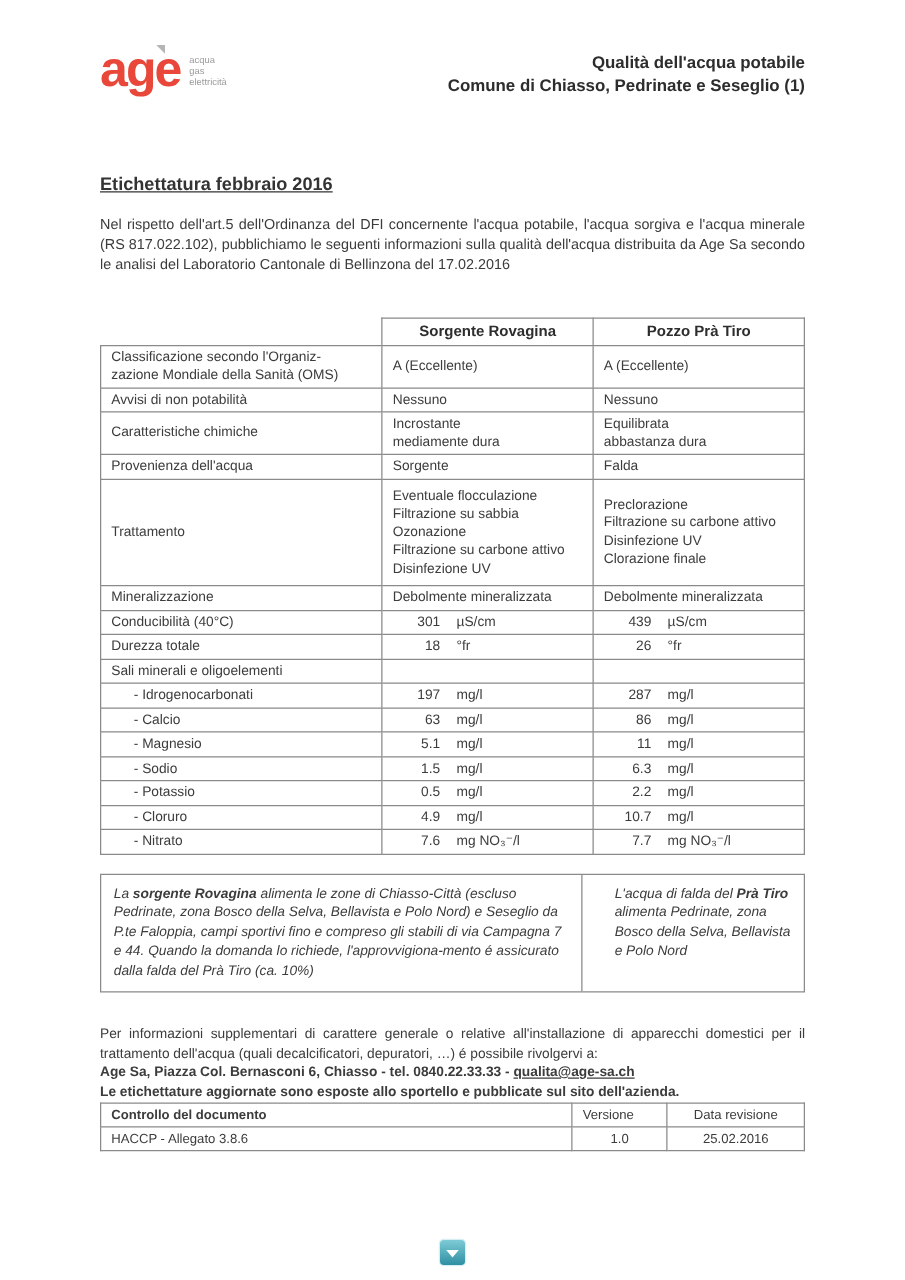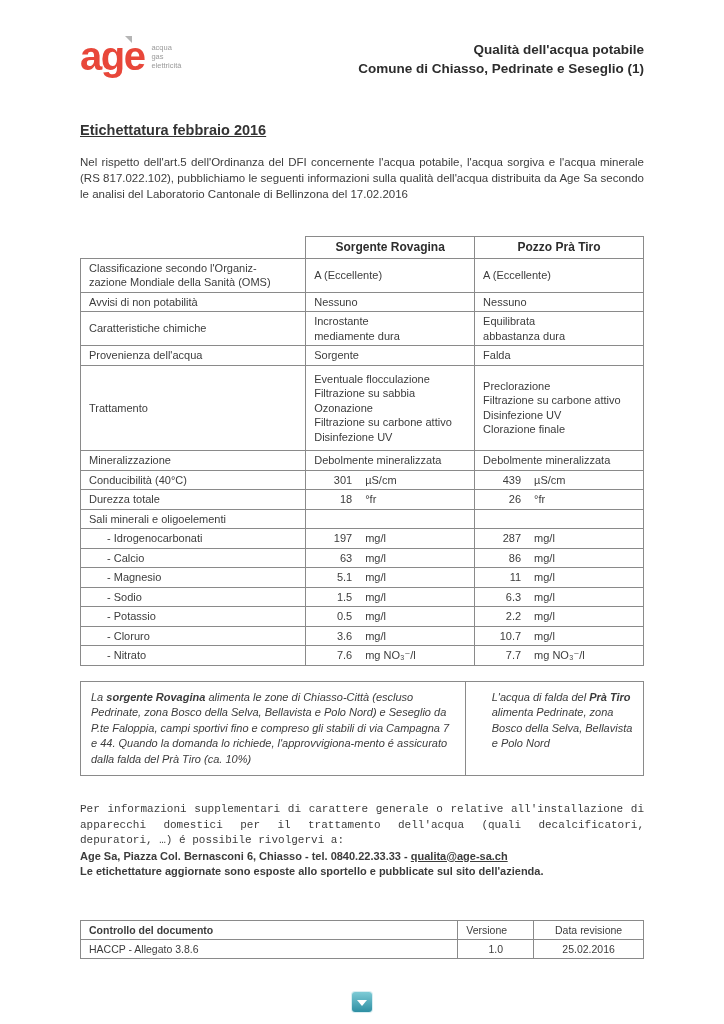--- a/index.html
+++ b/index.html
@@ -8,46 +8,46 @@
   .page { width:724px; height:1024px; padding:40px 80px 0; position:relative; overflow:hidden; background:#fff; }
 
   .header { display:flex; justify-content:space-between; align-items:flex-start; }
   .logo { position:relative; display:flex; align-items:flex-start; }
   .logo-word { font-size:40px; font-weight:bold; color:#e8473a; line-height:0.82; letter-spacing:-1.5px; }
   .logo-accent { position:absolute; top:-4px; left:45px; width:0; height:0;
                  border-left:7px solid transparent; border-top:7px solid #b5b5b5; }
   .logo-tag { margin:3px 0 0 7px; font-size:7.5px; color:#9b9b9b; line-height:9px; }
   .title { text-align:right; font-size:13.5px; font-weight:bold; color:#2d2d2d; line-height:19px; }
 
-  .section-title { margin-top:44px; font-size:14.5px; font-weight:bold; text-decoration:underline; color:#333; }
+  .section-title { margin-top:62px; font-size:14.5px; font-weight:bold; text-decoration:underline; color:#333; }
   .intro { margin-top:16px; font-size:11.5px; line-height:16px; text-align:justify; }
 
   .main-table { margin-top:34px; width:100%; border-collapse:collapse; font-size:11px; }
   .main-table td, .main-table th { border:1px solid #8a8a8a; padding:2px 8px; vertical-align:middle; line-height:14.5px; text-align:left; }
   .main-table .corner { border:none; background:#fff; }
   .main-table th.colh { font-size:12px; text-align:center; font-weight:bold; padding:3px 8px; color:#2d2d2d; }
   .c-label { width:40%; } .c-val { width:30%; }
   .sub { padding-left:26px !important; }
   .ml { white-space:pre-line; }
   .row-tall td { padding-top:6px; padding-bottom:6px; }
   .num { display:inline-block; width:38px; text-align:right; }
   .unit { display:inline-block; margin-left:13px; }
 
   .note-box { margin-top:15px; border:1px solid #8a8a8a; display:flex; font-size:11px; font-style:italic; line-height:15.5px;gap:16px; }
   .note-left { width:70.5%; padding:8px 12px 8px 10px; border-right:1px solid #8a8a8a; }
   .note-right { width:29.5%; padding:8px 10px; }
   .b { font-weight:bold; }
 
   .footer { margin-top:26px; font-size:11px; line-height:15.5px; }
-  .footer .info { text-align:justify;font-family:Liberation Mono, monospace; }
+  .footer .info { text-align:justify; }
   .contact { font-weight:bold; }
   .email-link { font-weight:bold; text-decoration:underline; color:inherit; cursor:pointer; }
   .footer-note { font-weight:bold; }
 
-  .doc-table { margin-top:40px; width:100%; border-collapse:collapse; font-size:10.5px; }
+  .doc-table { width:100%; border-collapse:collapse; font-size:10.5px; }
   .doc-table td { border:1px solid #8a8a8a; padding:2px 8px; line-height:14px; }
   .doc-c1 { width:67%; } .doc-c2 { width:13.5%; } .doc-c3 { width:19.5%; }
   .tc { text-align:center; }
   .doc-h1 { font-weight:bold; }
 
   .scroll-icon { position:absolute; left:50%; bottom:12px; transform:translateX(-50%);
                  width:20px; height:20px; border-radius:3px;
                  background:linear-gradient(180deg,#7ecbd6,#2e8fa3);
                  display:flex; align-items:center; justify-content:center; box-shadow:0 0 0 1px #d9eef2; }
   .scroll-icon .chev { width:0; height:0; border-left:5px solid transparent; border-right:5px solid transparent; border-top:6px solid #fff; margin-top:1px; }
@@ -164,21 +164,21 @@
       <td><span class="num">1.5</span><span class="unit">mg/l</span></td>
       <td><span class="num">6.3</span><span class="unit">mg/l</span></td>
     </tr>
     <tr>
       <td class="sub">- Potassio</td>
       <td><span class="num">0.5</span><span class="unit">mg/l</span></td>
       <td><span class="num">2.2</span><span class="unit">mg/l</span></td>
     </tr>
     <tr>
       <td class="sub">- Cloruro</td>
-      <td><span class="num">3.6</span><span class="unit">mg/l</span></td>
+      <td><span class="num">4.9</span><span class="unit">mg/l</span></td>
       <td><span class="num">10.7</span><span class="unit">mg/l</span></td>
     </tr>
     <tr>
       <td class="sub">- Nitrato</td>
       <td><span class="num">7.6</span><span class="unit">mg NO₃⁻/l</span></td>
       <td><span class="num">7.7</span><span class="unit">mg NO₃⁻/l</span></td>
     </tr>
   </tbody>
     </table>
 

